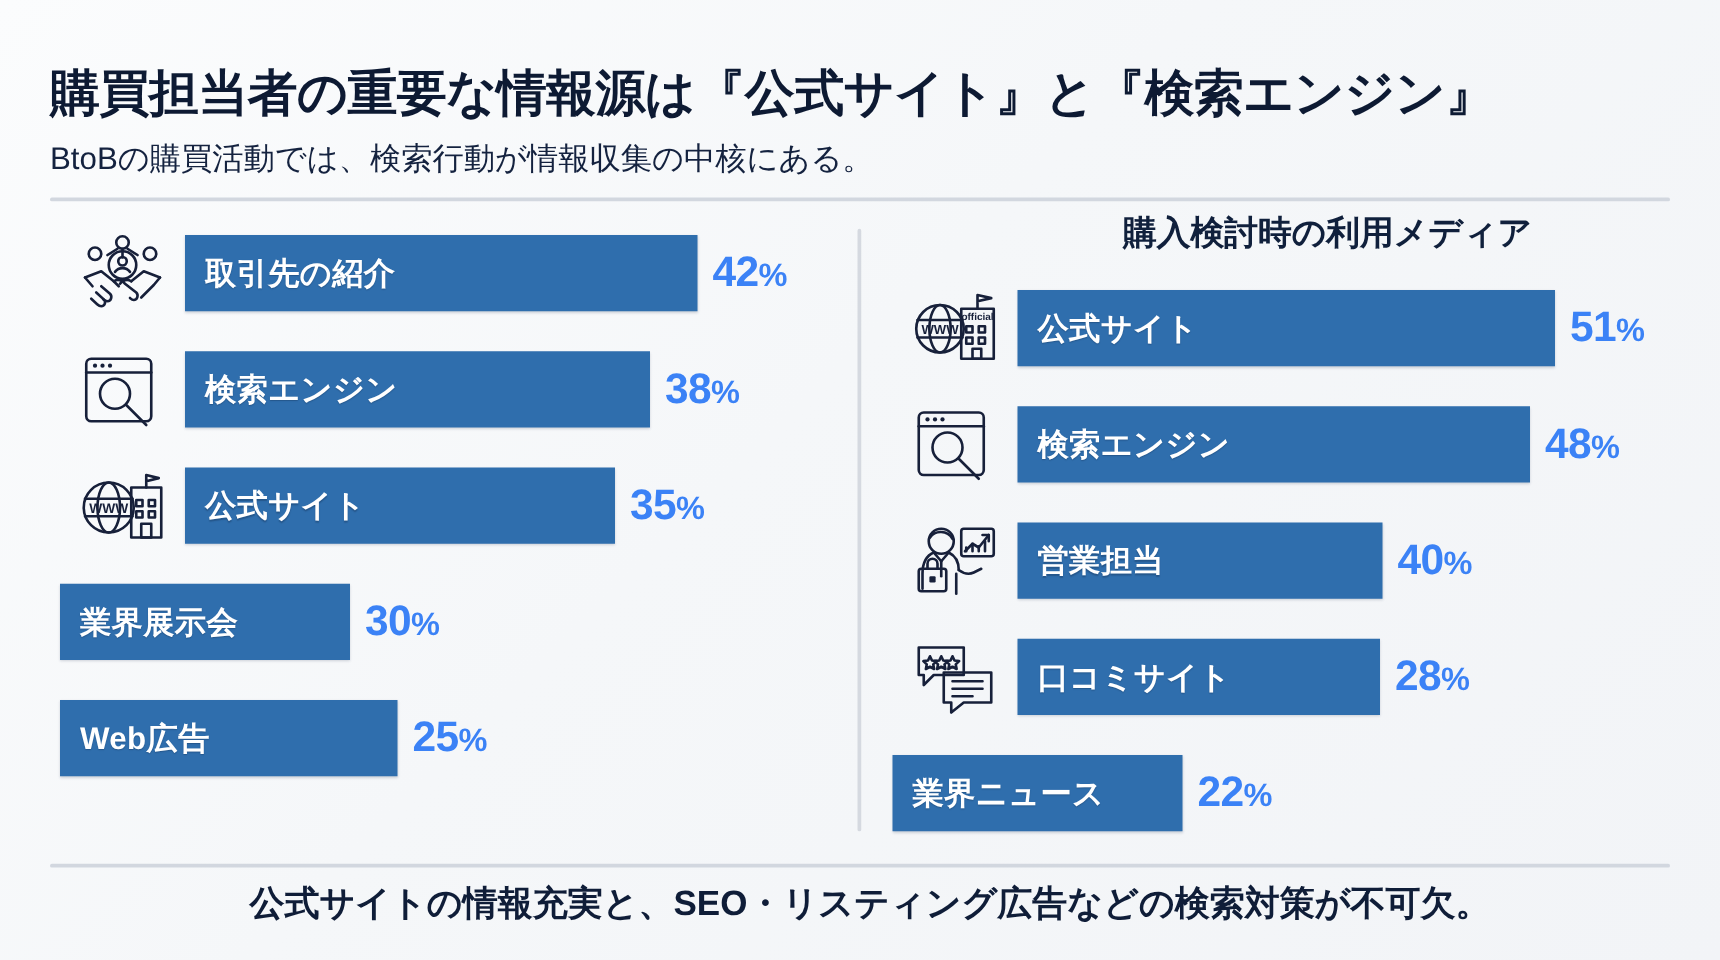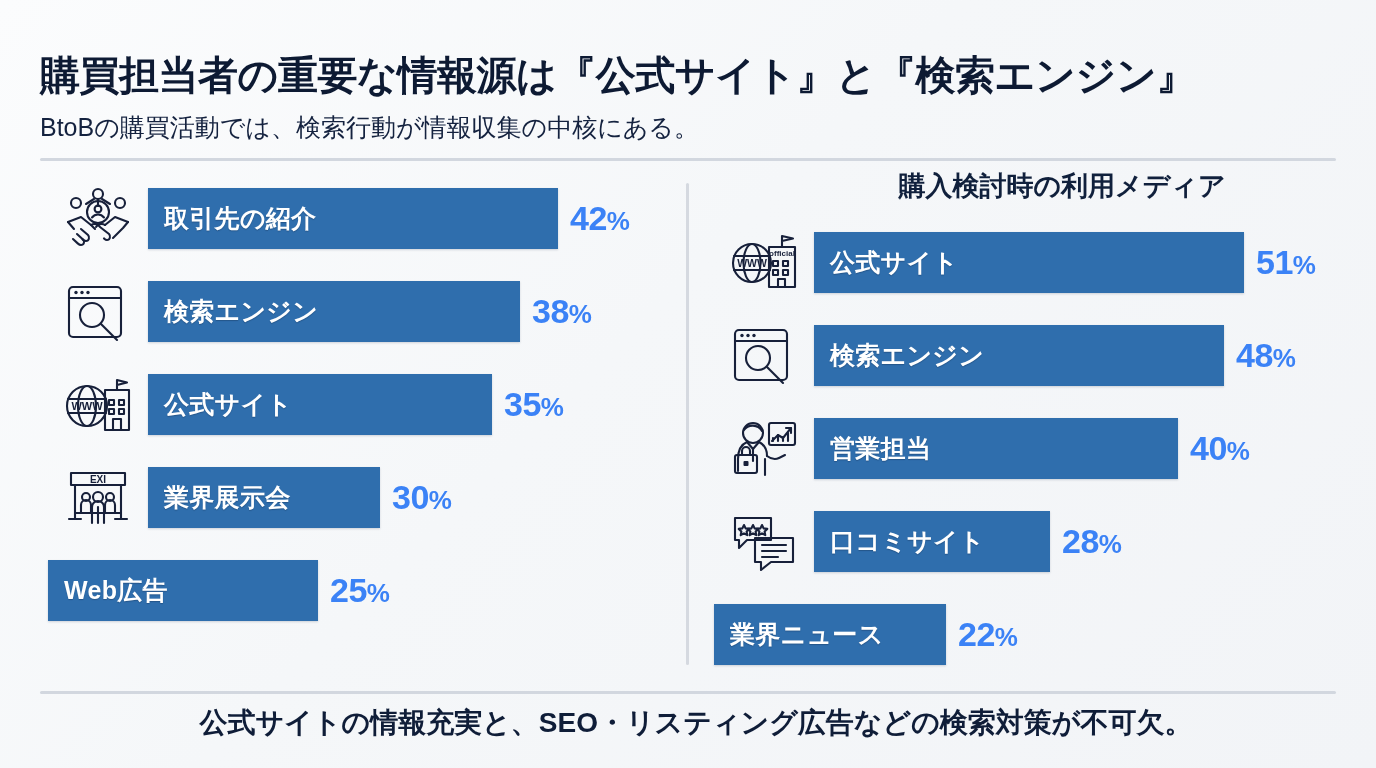--- a/index.html
+++ b/index.html
@@ -251,36 +251,20 @@
           </div>
           <div class="bar-cell">
             <div class="bar" style="width:344px;">
               <span class="bar-label">公式サイト</span>
             </div>
             <div class="value">35<span class="pct">%</span></div>
           </div>
         </div>
 
         <div class="row">
-          <div class="icon-cell">
-            <svg viewBox="0 0 74 74" aria-hidden="true">
-              <rect class="ico" x="10" y="12" width="54" height="12"></rect>
-              <text class="ico-t" x="37" y="22" font-size="10" text-anchor="middle">EXI</text>
-              <path class="ico" d="M14 24 V58 M60 24 V58"></path>
-              <path class="ico" d="M14 52 H60"></path>
-              <circle class="ico" cx="25" cy="36" r="4"></circle>
-              <path class="ico" d="M20 52 v-8a5 5 0 0 1 10 0 v8"></path>
-              <circle class="ico" cx="49" cy="36" r="4"></circle>
-              <path class="ico" d="M44 52 v-8a5 5 0 0 1 10 0 v8"></path>
-              <circle class="ico" cx="37" cy="36" r="5"></circle>
-              <path class="ico" d="M31 62 v-16a6 6 0 0 1 12 0 v16"></path>
-              <path class="ico" d="M37 46 v16"></path>
-              <path class="ico" d="M8 58 H20 M54 58 H66"></path>
-            </svg>
-          </div>
           <div class="bar-cell">
             <div class="bar" style="width:232px;">
               <span class="bar-label">業界展示会</span>
             </div>
             <div class="value">30<span class="pct">%</span></div>
           </div>
         </div>
 
         <div class="row">
           <div class="bar-cell">
@@ -357,40 +341,40 @@
               <rect class="ico-f" x="16.5" y="50" width="5" height="5" rx="1"></rect>
               <path class="ico" d="M40 45 C44 48 48 49 52 47 L58 44"></path>
               <rect class="ico" x="42" y="12" width="26" height="22" rx="2"></rect>
               <path class="ico" d="M45 30 L51 24 L56 27 L64 17"></path>
               <path class="ico" d="M59 17 H64 V22"></path>
               <path class="ico" d="M46 30 v-3 M51 30 v-6 M56 30 v-4 M61 30 v-8"></path>
               <path class="ico" d="M38 48 V64"></path>
             </svg>
           </div>
           <div class="bar-cell">
-            <div class="bar" style="width:364px;">
+            <div class="bar" style="width:292px;">
               <span class="bar-label">営業担当</span>
             </div>
             <div class="value">40<span class="pct">%</span></div>
           </div>
         </div>
 
         <div class="row">
           <div class="icon-cell">
             <svg viewBox="0 0 74 74" aria-hidden="true">
               <path class="ico" d="M8 14 H44 V36 H20 L12 44 V36 H8 Z"></path>
               <path class="ico" d="M17 21 l1.6 3.4 3.7 .5 -2.7 2.6 .7 3.7 -3.3 -1.8 -3.3 1.8 .7 -3.7 -2.7 -2.6 3.7 -.5 Z"></path>
               <path class="ico" d="M26 21 l1.6 3.4 3.7 .5 -2.7 2.6 .7 3.7 -3.3 -1.8 -3.3 1.8 .7 -3.7 -2.7 -2.6 3.7 -.5 Z"></path>
               <path class="ico" d="M35 21 l1.6 3.4 3.7 .5 -2.7 2.6 .7 3.7 -3.3 -1.8 -3.3 1.8 .7 -3.7 -2.7 -2.6 3.7 -.5 Z"></path>
               <path class="ico" d="M28 34 H66 V58 H44 L34 66 V58 H28 Z"></path>
               <path class="ico" d="M35 41 H59 M35 47 H59 M35 53 H51"></path>
             </svg>
           </div>
           <div class="bar-cell">
-            <div class="bar" style="width:236px;">
+            <div class="bar" style="width:290px;">
               <span class="bar-label">口コミサイト</span>
             </div>
             <div class="value">28<span class="pct">%</span></div>
           </div>
         </div>
 
         <div class="row">
           <div class="bar-cell">
             <div class="bar" style="width:232px;">
               <span class="bar-label">業界ニュース</span>

